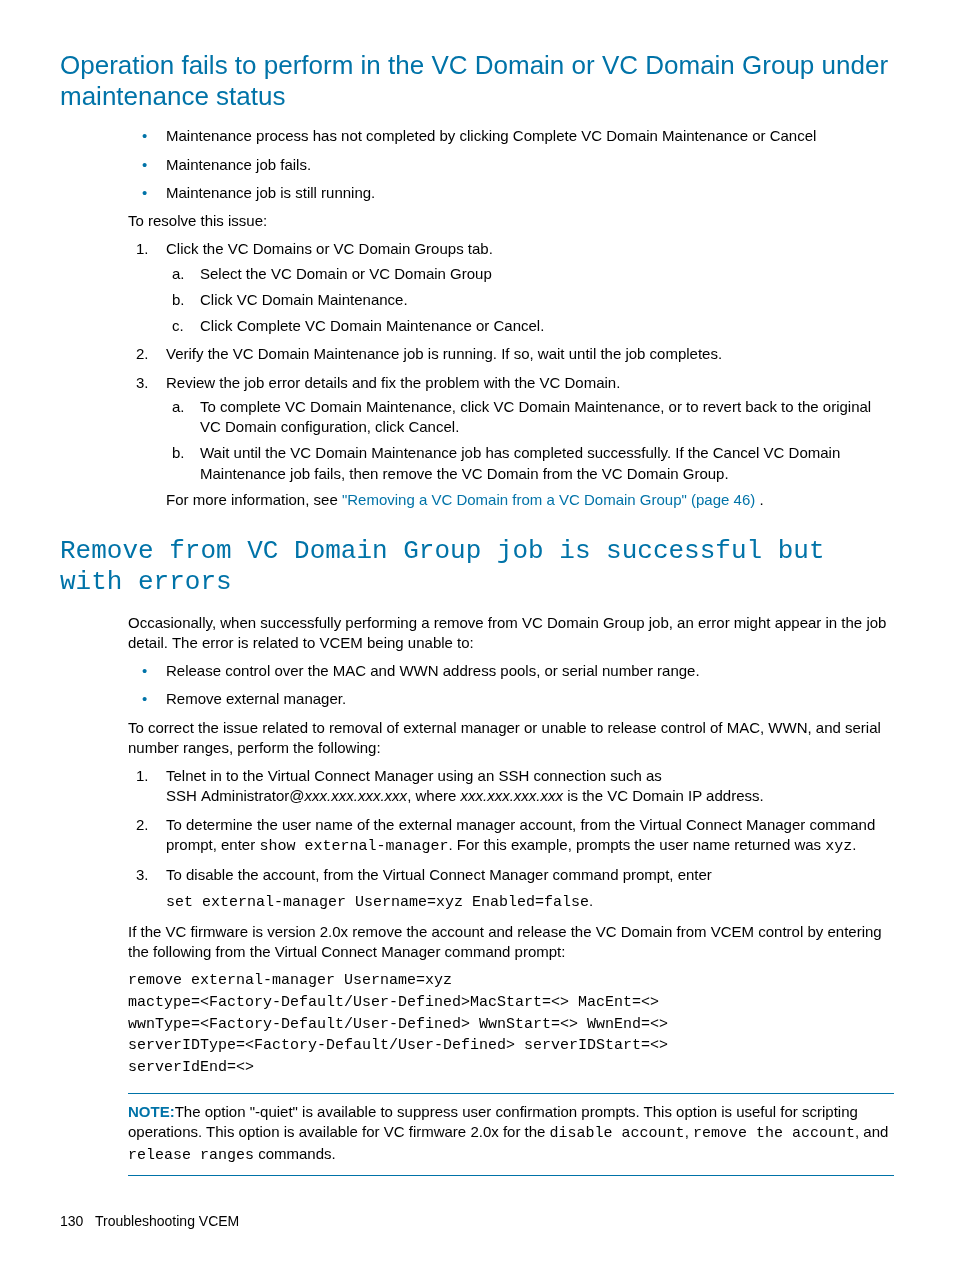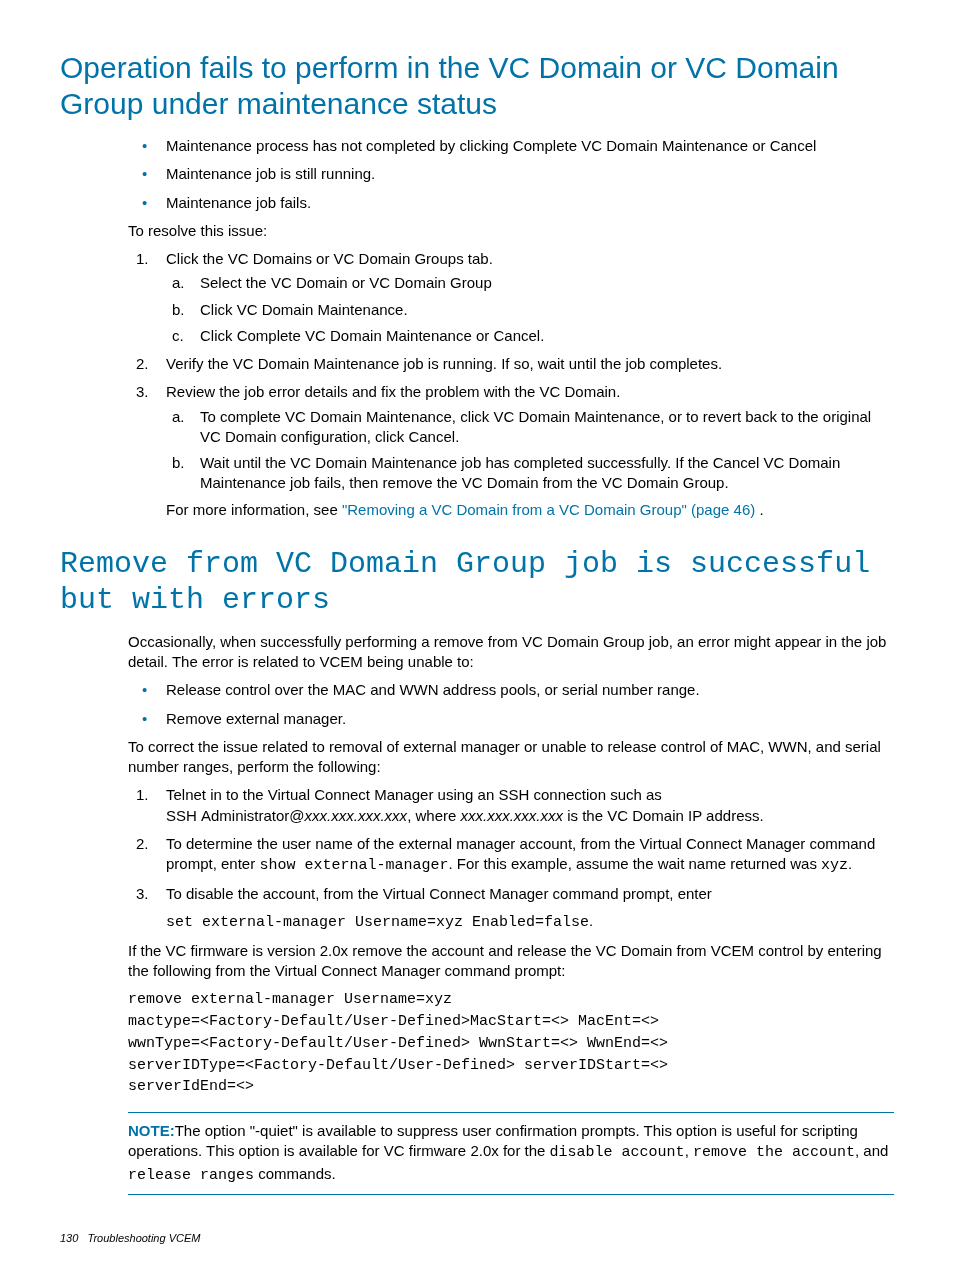--- a/index.html
+++ b/index.html
@@ -9,21 +9,21 @@
     margin: 0;
     padding: 50px 60px 40px 60px;
     line-height: 1.35;
     width: 954px;
     box-sizing: border-box;
   }
   h2 {
     font-family: "Segoe UI Light", "Helvetica Neue", Arial, sans-serif;
     font-weight: 300;
     color: #0073a8;
-    font-size: 30px;
+    font-size: 26px;
     margin: 0 0 14px 0;
     line-height: 1.2;
   }
   .body-block {
     margin-left: 68px;
   }
   p {
     margin: 0 0 8px 0;
   }
   ul.bullet {
@@ -92,40 +92,39 @@
   hr.note-rule {
     border: none;
     border-top: 1px solid #0073a8;
     margin: 4px 0 8px 0;
   }
   .note-label {
     font-weight: bold;
     color: #0073a8;
   }
   .footer {
-    font-size: 11px;
+    font-size: 14px;
     margin-top: 36px;
     color: #000;
-    font-style: italic;
   }
   .sub-indent {
     margin: 6px 0 0 0;
   }
 </style>
 </head>
 <body>
 
 <h2>Operation fails to perform in the VC Domain or VC Domain Group under maintenance status</h2>
 
 <div class="body-block">
 
   <ul class="bullet">
     <li>Maintenance process has not completed by clicking Complete VC Domain Maintenance or Cancel</li>
+    <li>Maintenance job fails.</li>
     <li>Maintenance job is still running.</li>
-    <li>Maintenance job fails.</li>
   </ul>
 
   <p>To resolve this issue:</p>
 
   <ol class="num">
     <li>
       <span>Click the </span><span class="bold">VC Domains</span><span> or </span><span class="bold">VC Domain Groups</span><span> tab.</span>
       <ol class="alpha">
         <li>Select the VC Domain or VC Domain Group</li>
         <li><span>Click </span><span class="bold">VC Domain Maintenance</span><span>.</span></li>
@@ -156,21 +155,21 @@
     <li>Remove external manager.</li>
   </ul>
 
   <p>To correct the issue related to removal of external manager or unable to release control of MAC, WWN, and serial number ranges, perform the following:</p>
 
   <ol class="num">
     <li>
       <span>Telnet in to the Virtual Connect Manager using an SSH connection such as SSH&nbsp;Administrator@</span><i>xxx.xxx.xxx.xxx</i><span>, where </span><i>xxx.xxx.xxx.xxx</i><span> is the VC Domain IP address.</span>
     </li>
     <li>
-      <span>To determine the user name of the external manager account, from the Virtual Connect Manager command prompt, enter </span><span class="mono">show external-manager</span><span>. For this example, assume the wait name returned was </span><span class="mono">xyz</span><span>.</span>
+      <span>To determine the user name of the external manager account, from the Virtual Connect Manager command prompt, enter </span><span class="mono">show external-manager</span><span>. For this example, prompts the user name returned was </span><span class="mono">xyz</span><span>.</span>
     </li>
     <li>
       <span>To disable the account, from the Virtual Connect Manager command prompt, enter</span>
       <div style="margin-top:6px;">
         <span class="mono">set external-manager Username=xyz Enabled=false</span><span>.</span>
       </div>
     </li>
   </ol>
 
   <p>If the VC firmware is version 2.0x remove the account and release the VC Domain from VCEM control by entering the following from the Virtual Connect Manager command prompt:</p>

